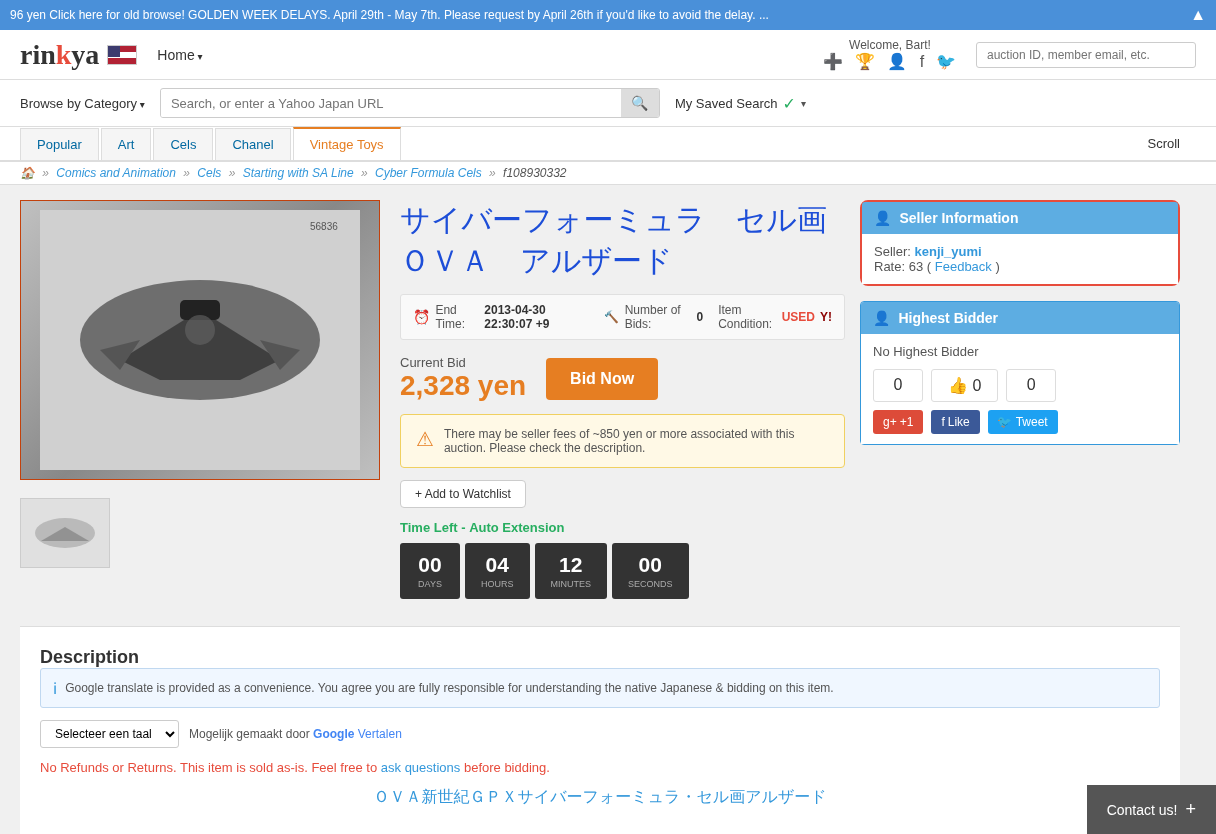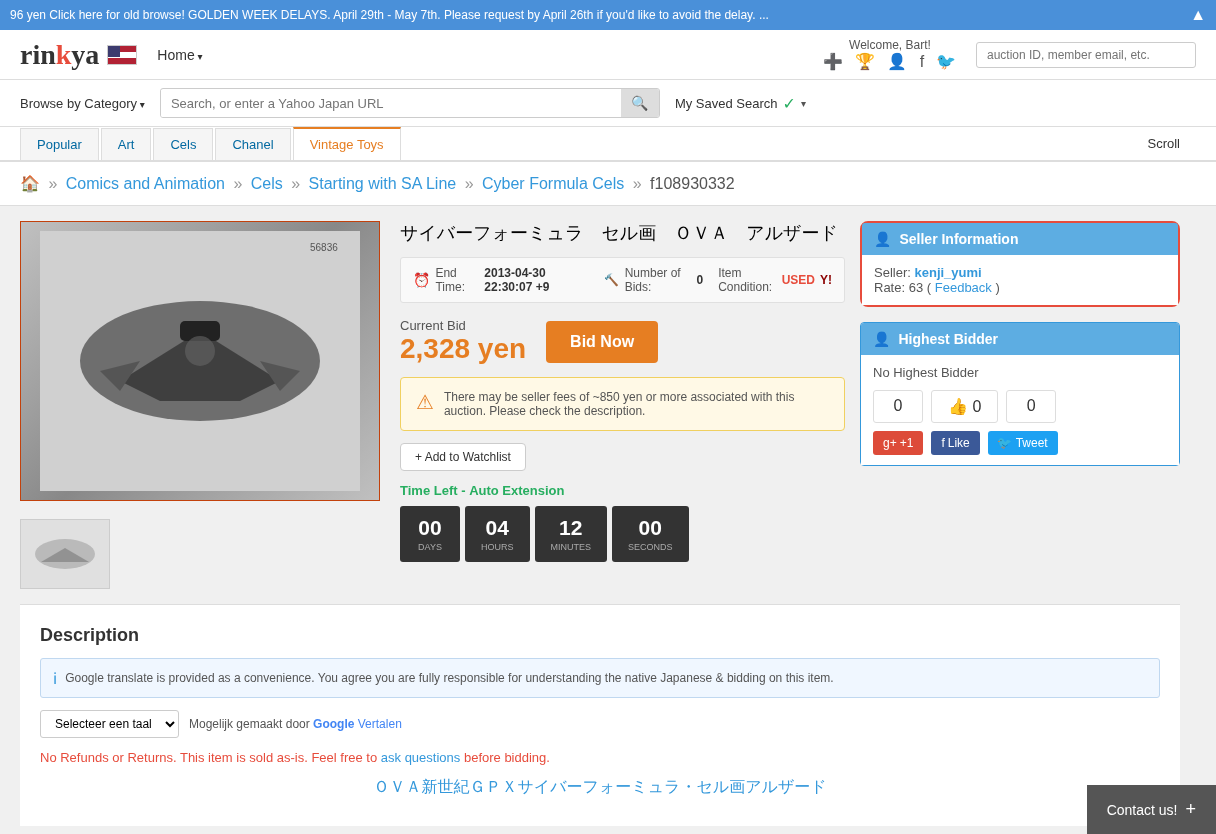--- a/index.html
+++ b/index.html
@@ -158,24 +158,25 @@
       margin-left: auto;
       padding: 8px 16px;
       cursor: pointer;
       font-size: 13px;
       color: #333;
     }
 
     
     .breadcrumb {
       background: white;
-      padding: 12px 20px;
-      font-size: 16px;
+      padding: 4px 20px;
+      font-size: 12px;
       color: #555;
       border-bottom: 1px solid #ddd;
+      font-style: italic;
     }
     .breadcrumb a { color: #3498db; text-decoration: none; }
     .breadcrumb .sep { margin: 0 4px; color: #999; }
 
     
     .main-content {
       padding: 15px 20px;
       max-width: 1200px;
     }
     .main-image {
@@ -206,22 +207,22 @@
       width: 90px;
       height: 70px;
       background: #ddd;
       border: 1px solid #ccc;
       display: flex;
       align-items: center;
       justify-content: center;
       cursor: pointer;
     }
     .product-title {
-      font-size: 18px;
-      color: #000000;
+      font-size: 30px;
+      color: #1d4ed8;
       margin-bottom: 12px;
       font-weight: normal;
     }
     .product-meta {
       display: flex;
       align-items: center;
       gap: 15px;
       padding: 8px 12px;
       background: #f9f9f9;
       border: 1px solid #e0e0e0;
@@ -404,21 +405,20 @@
     
     .description-section {
       background: white;
       padding: 20px;
       margin-top: 15px;
       border-top: 1px solid #ddd;
     }
     .description-title {
       font-size: 18px;
       font-weight: bold;
-      margin-bottom: 12px;
       color: #333;
     }
     .translate-notice {
       background: #f0f7ff;
       border: 1px solid #c0d8f0;
       border-radius: 3px;
       padding: 8px 12px;
       font-size: 12px;
       color: #555;
       display: flex;

